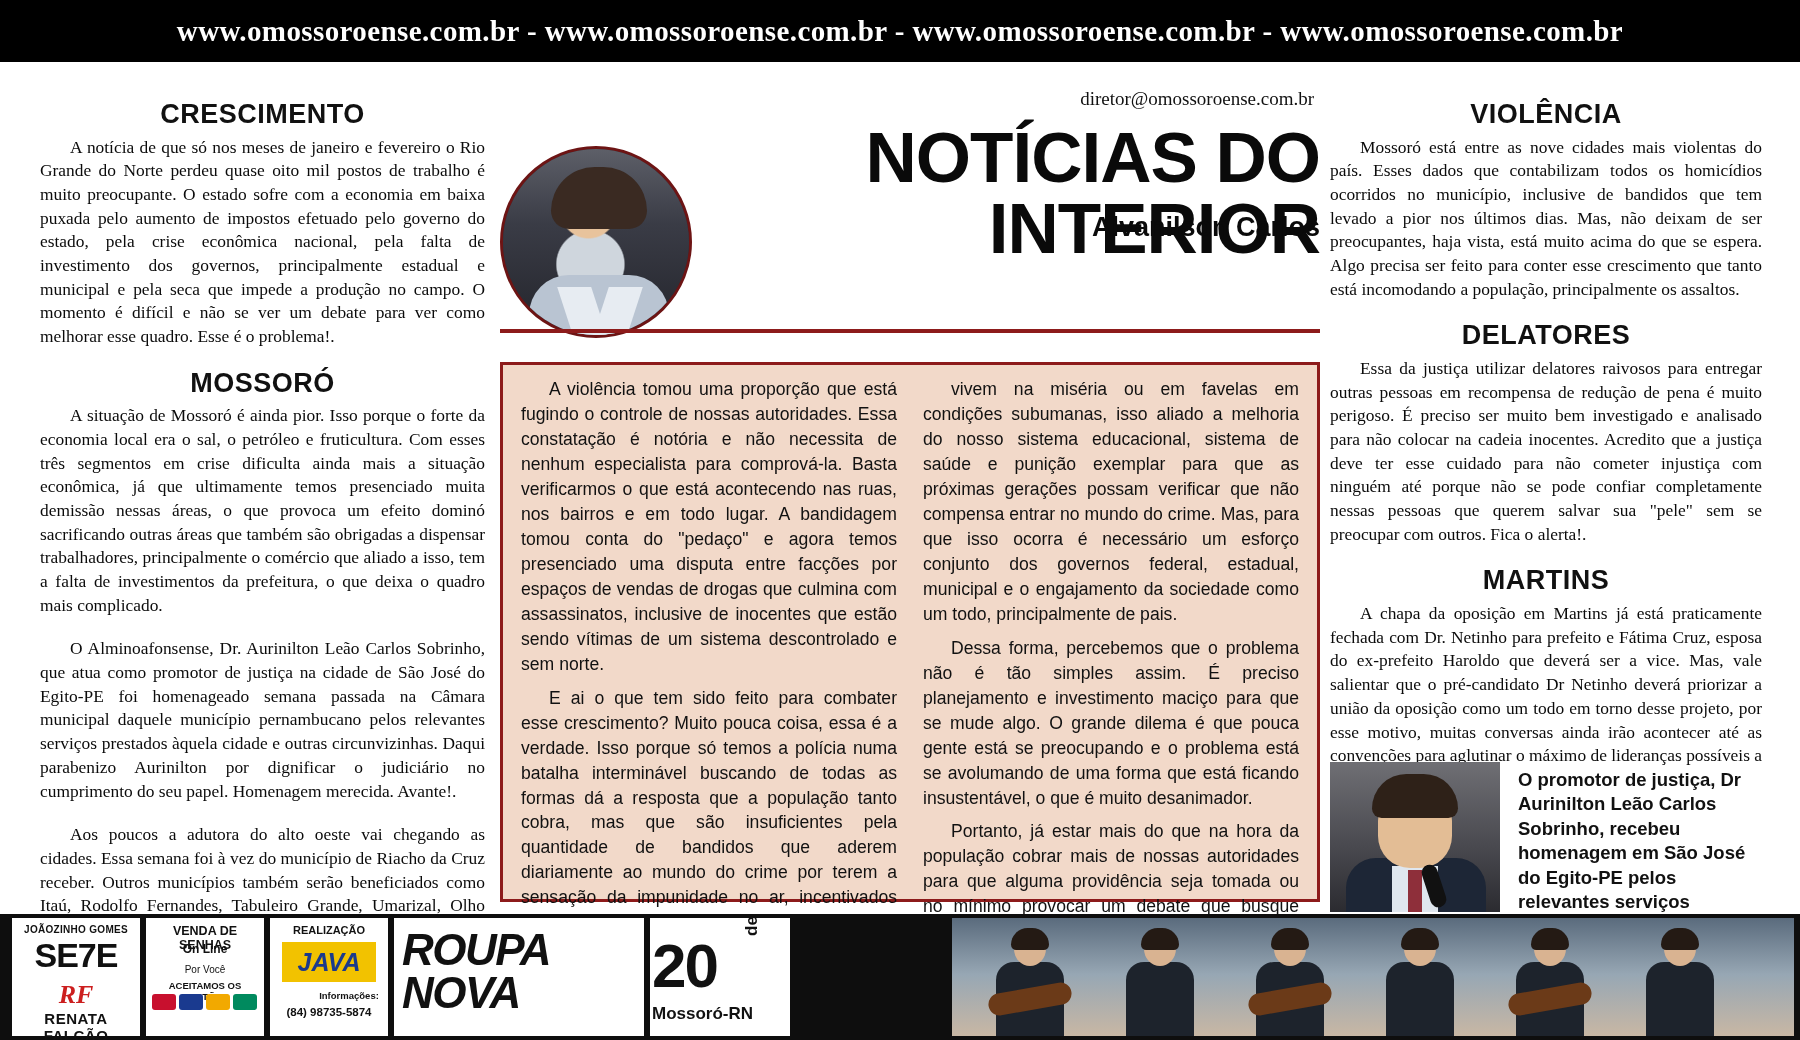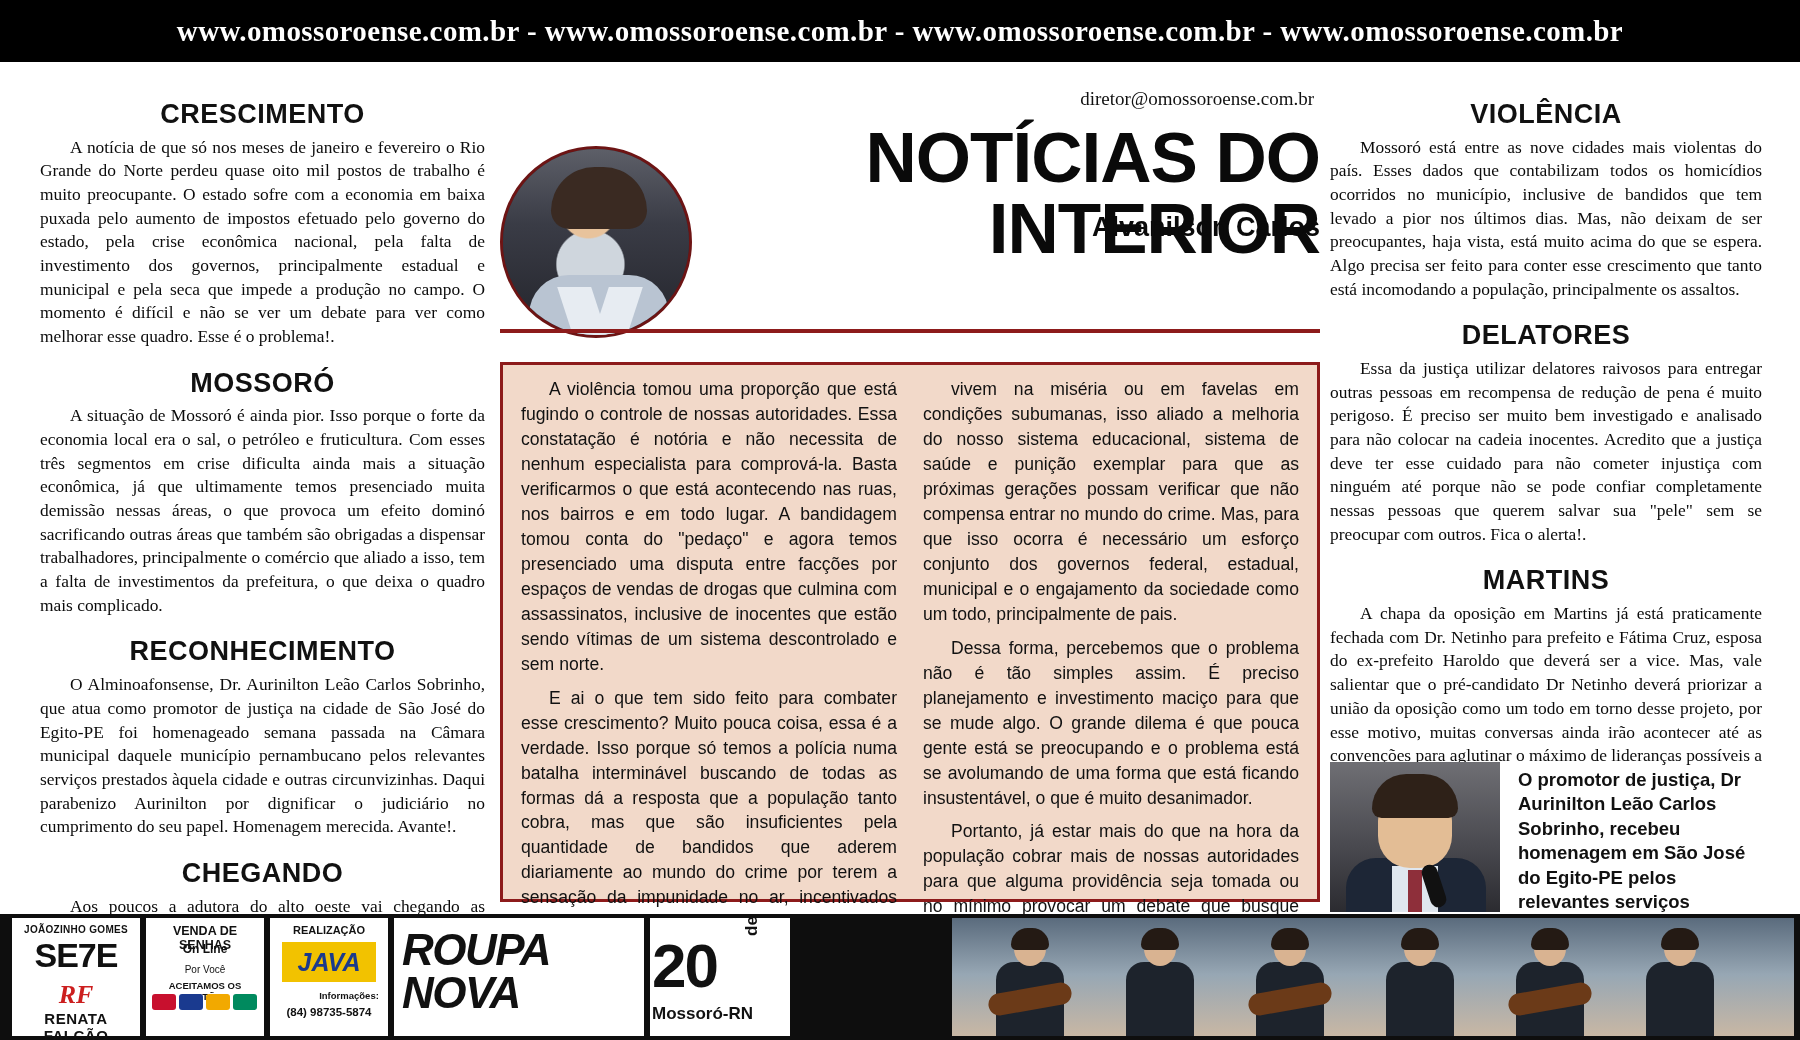--- a/index.html
+++ b/index.html
@@ -358,26 +358,24 @@
         <h2 class="sec-head first">CRESCIMENTO</h2>
         <p class="sec-body">A notícia de que só nos meses de janeiro e fevereiro o Rio Grande do Norte perdeu quase oito mil postos de trabalho é muito preocupante. O estado sofre com a economia em baixa puxada pelo aumento de impostos efetuado pelo governo do estado, pela crise econômica nacional, pela falta de investimento dos governos, principalmente estadual e municipal e pela seca que impede a produção no campo. O momento é difícil e não se ver um debate para ver como melhorar esse quadro. Esse é o problema!.</p>
       </div>
 
       <div class="sec-block">
         <h2 class="sec-head">MOSSORÓ</h2>
         <p class="sec-body">A situação de Mossoró é ainda pior. Isso porque o forte da economia local era o sal, o petróleo e fruticultura. Com esses três segmentos em crise dificulta ainda mais a situação econômica, já que ultimamente temos presenciado muita demissão nessas áreas, o que provoca um efeito dominó sacrificando outras áreas que também são obrigadas a dispensar trabalhadores, principalmente o comércio que aliado a isso, tem a falta de investimentos da prefeitura, o que deixa o quadro mais complicado.</p>
       </div>
 
       <div class="sec-block">
-        <h2 class="sec-head">RECONHECIMENTO</h2>
         <p class="sec-body">O Alminoafonsense, Dr. Aurinilton Leão Carlos Sobrinho, que atua como promotor de justiça na cidade de São José do Egito-PE foi homenageado semana passada na Câmara municipal daquele município pernambucano pelos relevantes serviços prestados àquela cidade e outras circunvizinhas. Daqui parabenizo Aurinilton por dignificar o judiciário no cumprimento do seu papel. Homenagem merecida. Avante!.</p>
       </div>
 
       <div class="sec-block">
-        <h2 class="sec-head">CHEGANDO</h2>
         <p class="sec-body">Aos poucos a adutora do alto oeste vai chegando as cidades. Essa semana foi à vez do município de Riacho da Cruz receber. Outros municípios também serão beneficiados como Itaú, Rodolfo Fernandes, Tabuleiro Grande, Umarizal, Olho D'Água do Borges, Lucrécia, Frutuoso Gomes, Antônio Martins, Serrinha dos Pintos, Martins, Serrinha dos Pintos e Viçosa.</p>
       </div>
 
     </div>
 
     <div class="masthead">
       <div class="photo-dir">
         <div class="face">
           <div class="hair"></div>
           <div class="shirt"></div>

